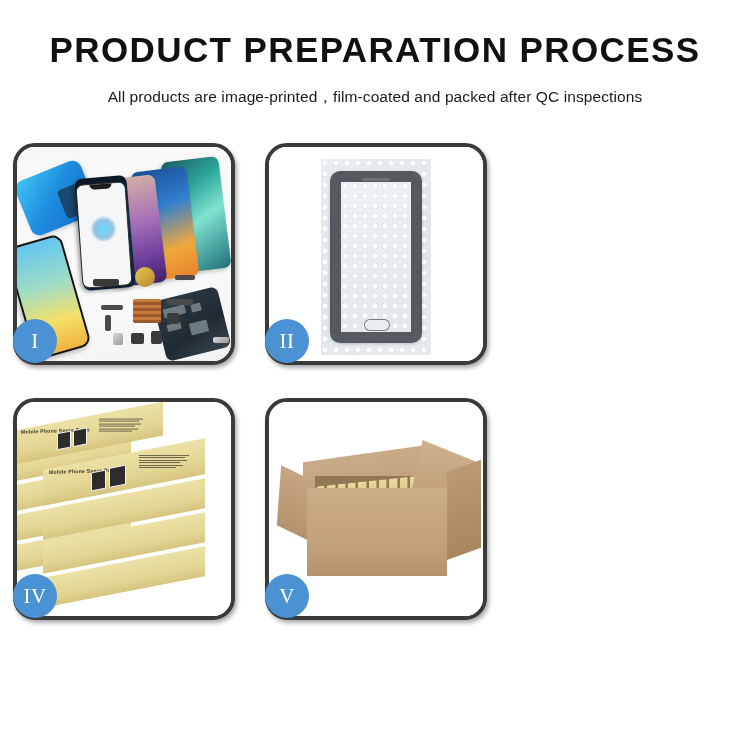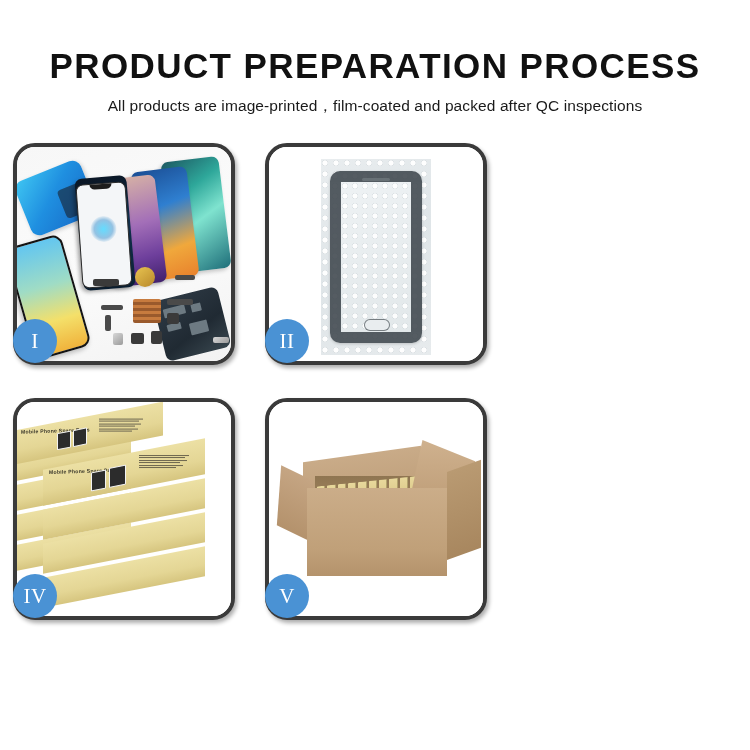--- a/index.html
+++ b/index.html
@@ -7,25 +7,25 @@
     width:750px;height:750px;background:#ffffff;
     font-family:"Liberation Sans", sans-serif;
     overflow:hidden;position:relative;
   }
   .page{position:absolute;inset:0;}
 
   
   .header{position:absolute;left:0;top:0;width:750px;text-align:center;}
   .title{
     font-size:35px;font-weight:700;color:#111;letter-spacing:1.4px;
-    margin:0;padding-top:48px;line-height:1.05;white-space:nowrap;
+    margin:0;padding-top:32px;line-height:1.05;white-space:nowrap;
   }
   .subtitle{
     font-size:15.5px;color:#1a1a1a;letter-spacing:.1px;
-    margin:0;padding-top:11px;white-space:nowrap;
+    margin:7px;padding-top:11px;white-space:nowrap;
   }
 
   
   .grid{position:absolute;left:13px;top:143px;width:724px;}
   .row{display:flex;gap:30px;}
   .row + .row{margin-top:33px;}
   .panel{
     position:relative;width:222px;height:222px;
     border:4px solid #3a3a3a;border-radius:22px;
     background:#ffffff;box-sizing:border-box;

